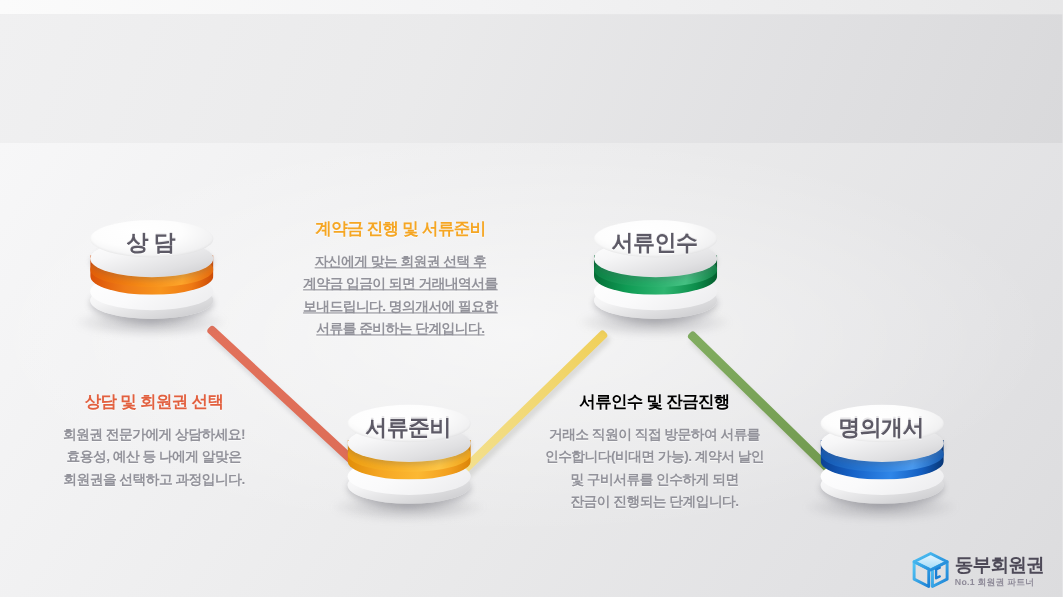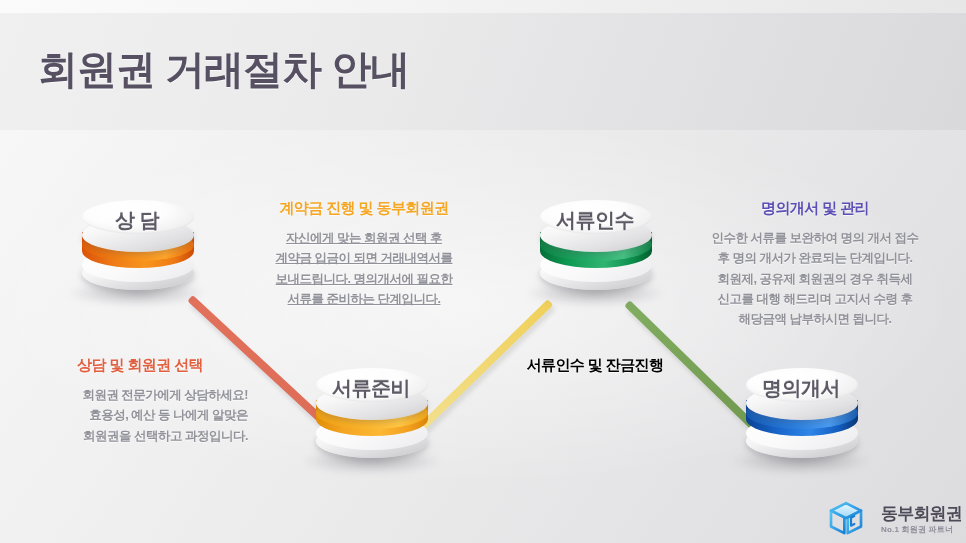--- a/index.html
+++ b/index.html
@@ -83,37 +83,36 @@
     margin:0 0 10px 0;font-size:15px;font-weight:700;letter-spacing:-.6px;
     text-shadow:0 1px 0 rgba(255,255,255,.65);
   }
   .block p{
     margin:0;font-size:12.5px;line-height:1.62;color:#92929a;font-weight:600;
     letter-spacing:-.5px;
     text-shadow:0 1px 0 rgba(255,255,255,.6);
   }
 
   
-  .logo{position:absolute;left:826px;top:499px;display:flex;align-items:center;gap:15px;}
+  .logo{position:absolute;left:826px;top:499px;display:flex;align-items:center;gap:2px;}
   .logo-mark{width:40px;height:40px;flex:0 0 40px;}
   .logo-text{display:flex;flex-direction:column;line-height:1;}
   .logo-name{font-size:17px;font-weight:700;color:#4e4a58;letter-spacing:-.8px;}
   .logo-tag{font-size:8px;font-weight:700;color:#8e8a98;letter-spacing:.2px;margin-top:4px;}
 </style>
 </head>
 <body>
 
 <div class="stage">
 
   <div class="bg-top-strip"></div>
   <div class="bg-header"></div>
   <div class="bg-body"></div>
   <div class="bg-vig"></div>
 
-  <div class="page-title">회원권 거래절차 안내</div>
 
   <div class="conn-shadow" style="left:192px;top:299px;width:194px;height:8px;background:#8d8d95;
               transform:rotate(42.8deg);"></div>
   <div class="connector" style="left:190px;top:294px;width:193px;height:8px;
               background:linear-gradient(90deg,#e2715b 0%,#dd6d57 100%);
               transform:rotate(42.8deg);"></div>
 
   <div class="conn-shadow" style="left:422px;top:430px;width:183px;height:8px;background:#97978f;
               transform:rotate(-44.2deg);"></div>
   <div class="connector" style="left:420px;top:425px;width:182px;height:8px;
@@ -184,45 +183,41 @@
       <div class="band-top" style="left:0;top:-3px;width:112px;height:32px;
                   background:linear-gradient(100deg,#1356ae 0%,#2a7ddc 45%,#4a9aef 75%,#1255ab 100%);"></div>
     </div>
     <div class="disc disc-up-side" style="left:4px;top:22px;width:112px;height:34px;box-shadow:0 3px 5px rgba(90,90,98,.22);"></div>
     <div class="disc disc-up-top" style="left:4px;top:4px;width:112px;height:34px;"></div>
     <div class="cyl-label" style="top:11px;">명의개서</div>
   </div>
 
   <div class="block" style="left:32px;top:356px;width:216px;">
     <h3 style="color:#e2603f;">상담 및 회원권 선택</h3>
-    <p style="white-space:pre-line;text-align:right;">회원권 전문가에게 상담하세요!
+    <p style="white-space:pre-line;">회원권 전문가에게 상담하세요!
 효용성, 예산 등 나에게 알맞은
 회원권을 선택하고  과정입니다.</p>
   </div>
 
   <div class="block" style="left:258px;top:199px;width:212px;">
-    <h3 style="color:#f5a623;">계약금 진행 및 동부회원권</h3>
+    <h3 style="color:#f5a623;">계약금 진행 및 서류준비</h3>
     <p style="white-space:pre-line;text-decoration:underline;">자신에게 맞는 회원권 선택 후
 계약금 입금이 되면 거래내역서를
 보내드립니다. 명의개서에 필요한
 서류를 준비하는 단계입니다.</p>
   </div>
 
   <div class="block" style="left:482px;top:356px;width:226px;">
     <h3 style="color:#000000;">서류인수 및 잔금진행</h3>
-  </div>
-
-  <div class="block" style="left:692px;top:199px;width:246px;">
-    <h3 style="color:#5b4eb5;">명의개서 및 관리</h3>
-    <p style="white-space:pre-line;">인수한 서류를 보완하여 명의 개서 접수
-후 명의 개서가 완료되는 단계입니다.
-회원제, 공유제 회원권의 경우 취득세
-신고를 대행 해드리며 고지서 수령 후
-해당금액 납부하시면 됩니다.</p>
-  </div>
+    <p style="white-space:pre-line;">거래소 직원이 직접 방문하여 서류를
+인수합니다(비대면 가능). 계약서 날인
+및 구비서류를 인수하게 되면
+잔금이 진행되는 단계입니다.</p>
+  </div>
+
 
   <div class="logo">
     <span class="logo-mark">
       <svg viewBox="0 0 48 48" width="40" height="40" aria-hidden="true">
         <defs>
           <linearGradient id="cg1" x1="0" y1="0" x2="1" y2="1">
             <stop offset="0" stop-color="#53c6f5"></stop>
               <stop offset="1" stop-color="#1a7fd4"></stop>
           </linearGradient>
           <linearGradient id="cg2" x1="0" y1="0" x2="0" y2="1">

